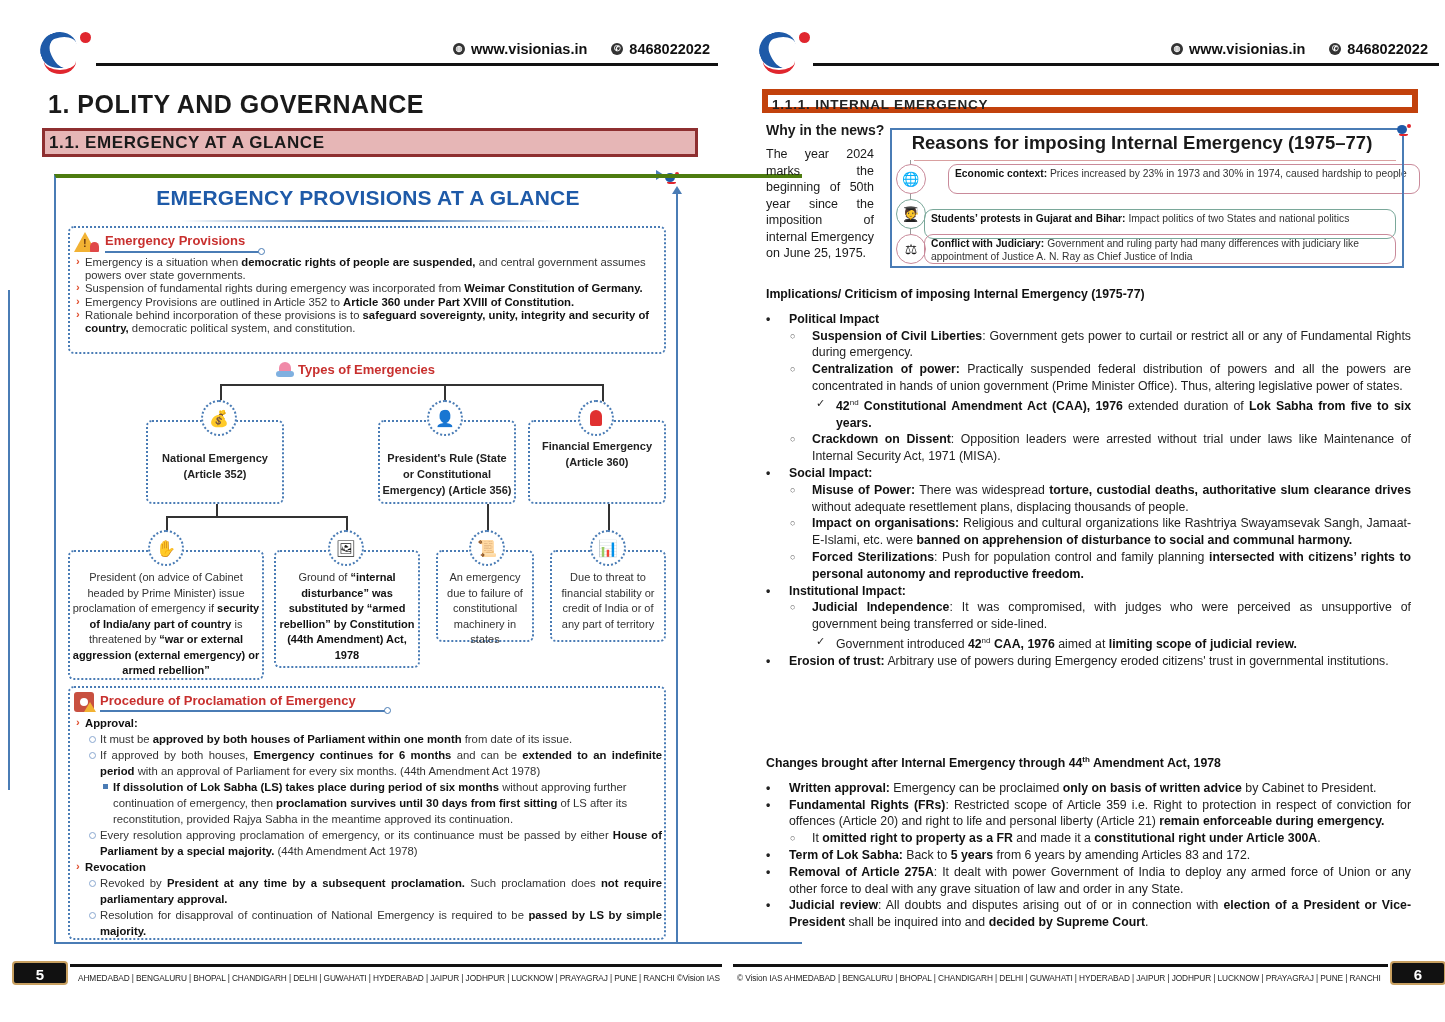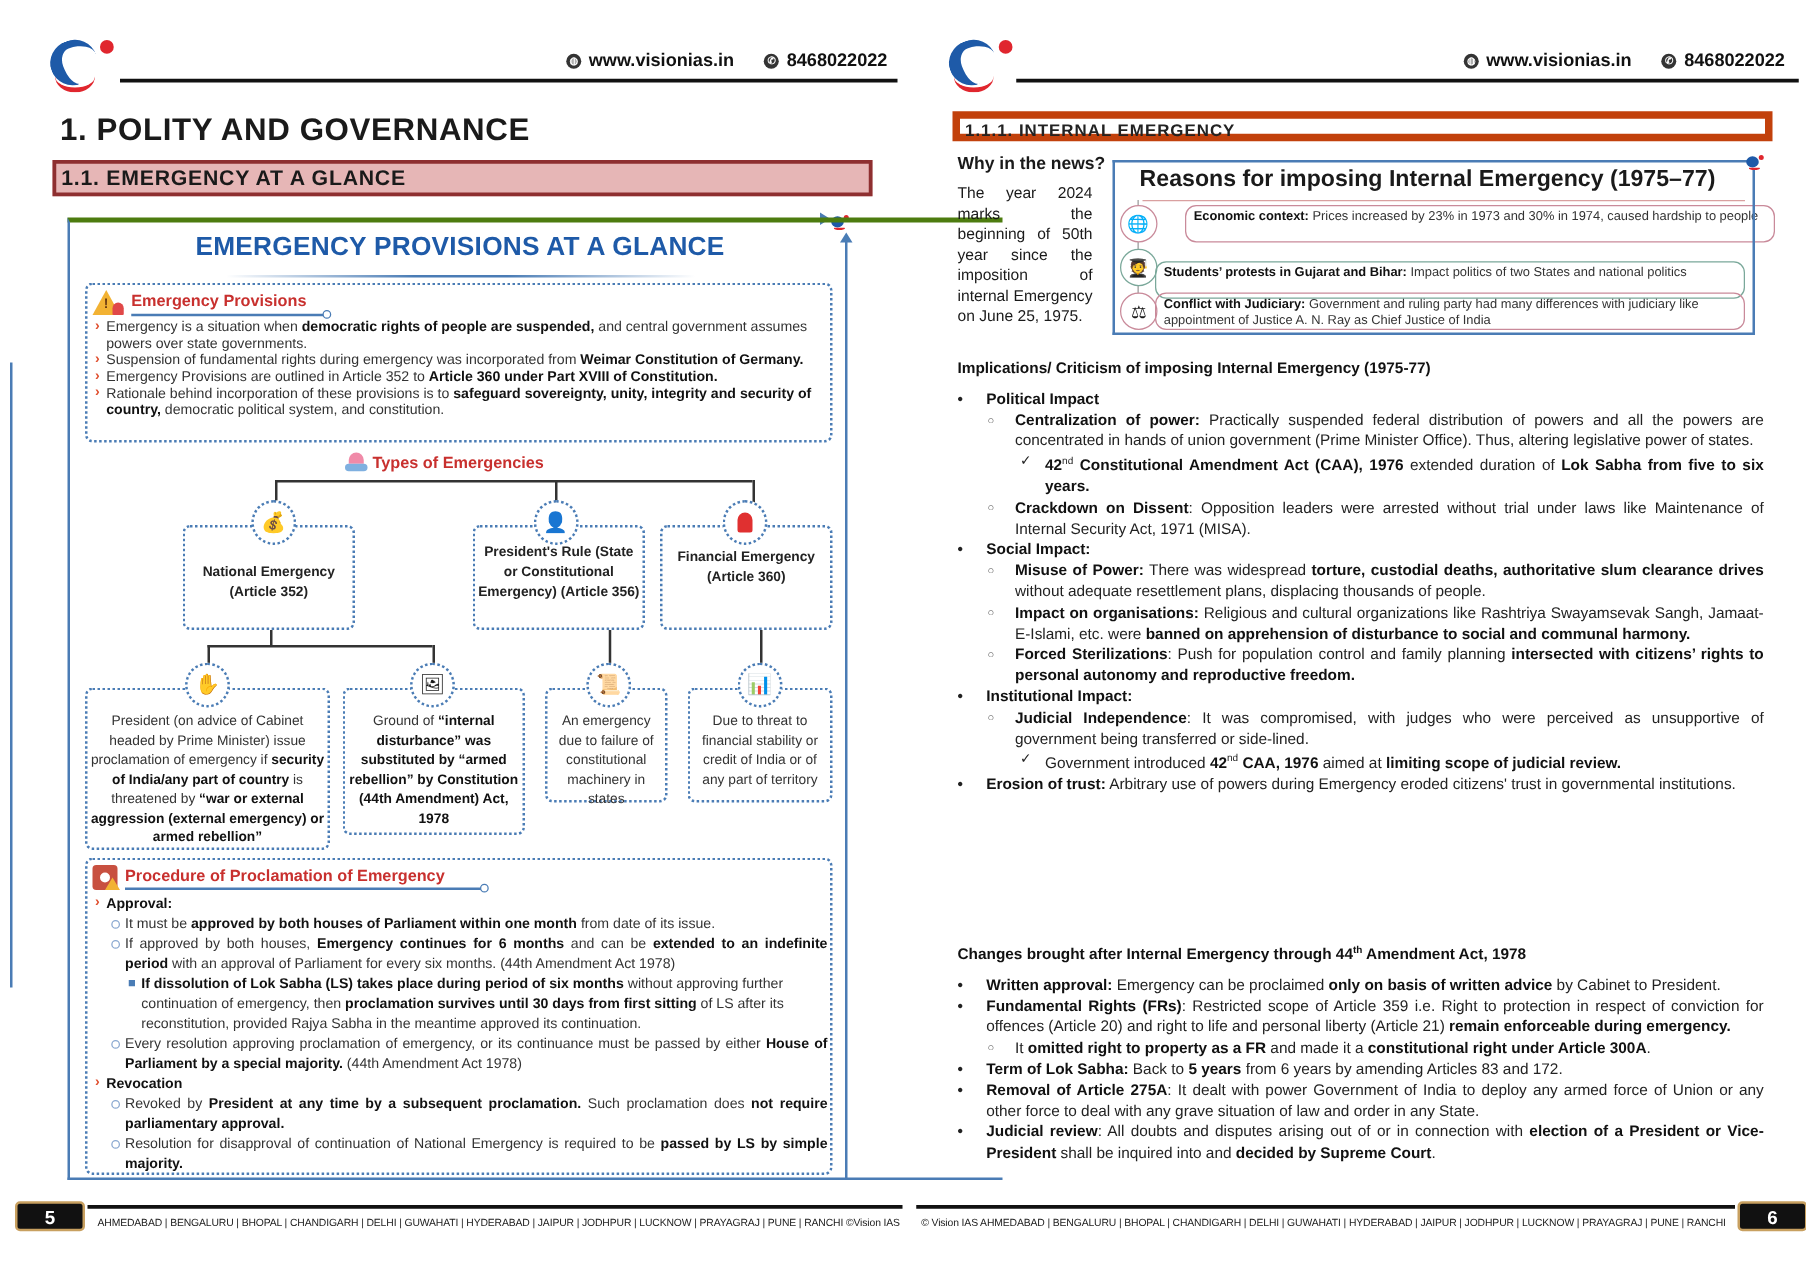--- a/index.html
+++ b/index.html
@@ -167,21 +167,21 @@
     <div class="tree-line" style="left:164px; top:206px; width:1.5px; height:22px;"></div>
     <div class="tree-line" style="left:388px; top:206px; width:1.5px; height:22px;"></div>
     <div class="tree-line" style="left:546px; top:206px; width:1.5px; height:22px;"></div>
 
     <div class="dotted-box" style="left:90px; top:242px; width:138px; height:84px;"></div>
     <div class="circle-icon" style="left:145px; top:222px;">💰</div>
     <div class="node-text" style="left:95px; top:272px; width:128px;">National Emergency (Article 352)</div>
 
     <div class="dotted-box" style="left:322px; top:242px; width:138px; height:84px;"></div>
     <div class="circle-icon" style="left:371px; top:222px;">👤</div>
-    <div class="node-text" style="left:325px; top:256px; width:132px;">President's Rule (State or Constitutional Emergency) (Article 356)</div>
+    <div class="node-text" style="left:325px; top:272px; width:132px;">President's Rule (State or Constitutional Emergency) (Article 356)</div>
 
     <div class="dotted-box" style="left:472px; top:242px; width:138px; height:84px;"></div>
     <div class="circle-icon" style="left:522px; top:222px;">
         <span style="display:inline-block;width:12px;height:16px;background:#e03030;border-radius:6px 6px 2px 2px;"></span>
       </div>
     <div class="node-text" style="left:476px; top:260px; width:130px;">Financial Emergency (Article 360)</div>
 
     <div class="tree-line" style="left:160px; top:326px; width:1.5px; height:12px;"></div>
     <div class="tree-line" style="left:110px; top:338px; width:180px; height:1.5px;"></div>
     <div class="tree-line" style="left:110px; top:338px; width:1.5px; height:18px;"></div>
@@ -266,20 +266,21 @@
   <div class="reasons-right-line"></div>
   <div class="mini-logo" style="left:674px; top:124px;">
       <div class="b"></div>
       <div class="r"></div>
       <div class="a"></div>
     </div>
 
   <div class="doc-text" id="implications" style="top:286px;">
       <div class="h">Implications/ Criticism of imposing Internal Emergency (1975-77)</div>
       <div class="l1"><b>Political Impact</b></div>
+      <div class="l2"><b>Suspension of Civil Liberties</b><span>: Government gets power to curtail or restrict all or any of Fundamental Rights during emergency.</span></div>
       <div class="l2"><b>Centralization of power:</b><span> Practically suspended federal distribution of powers and all the powers are concentrated in hands of union government (Prime Minister Office). Thus, altering legislative power of states.</span></div>
       <div class="l3"><b>42</b><sup>nd</sup><b> Constitutional Amendment Act (CAA), 1976</b><span> extended duration of </span><b>Lok Sabha from five to six years.</b></div>
       <div class="l2"><b>Crackdown on Dissent</b><span>: Opposition leaders were arrested without trial under laws like Maintenance of Internal Security Act, 1971 (MISA).</span></div>
       <div class="l1"><b>Social Impact:</b></div>
       <div class="l2"><b>Misuse of Power:</b><span> There was widespread </span><b>torture, custodial deaths, authoritative slum clearance drives</b><span> without adequate resettlement plans, displacing thousands of people.</span></div>
       <div class="l2"><b>Impact on organisations:</b><span> Religious and cultural organizations like Rashtriya Swayamsevak Sangh, Jamaat-E-Islami, etc. were </span><b>banned on apprehension of disturbance to social and communal harmony.</b></div>
       <div class="l2"><b>Forced Sterilizations</b><span>: Push for population control and family planning </span><b>intersected with citizens’ rights to personal autonomy and reproductive freedom.</b></div>
       <div class="l1"><b>Institutional Impact:</b></div>
       <div class="l2"><b>Judicial Independence</b><span>: It was compromised, with judges who were perceived as unsupportive of government being transferred or side-lined.</span></div>
       <div class="l3"><span>Government introduced </span><b>42</b><sup>nd</sup><b> CAA, 1976</b><span> aimed at </span><b>limiting scope of judicial review.</b></div>

